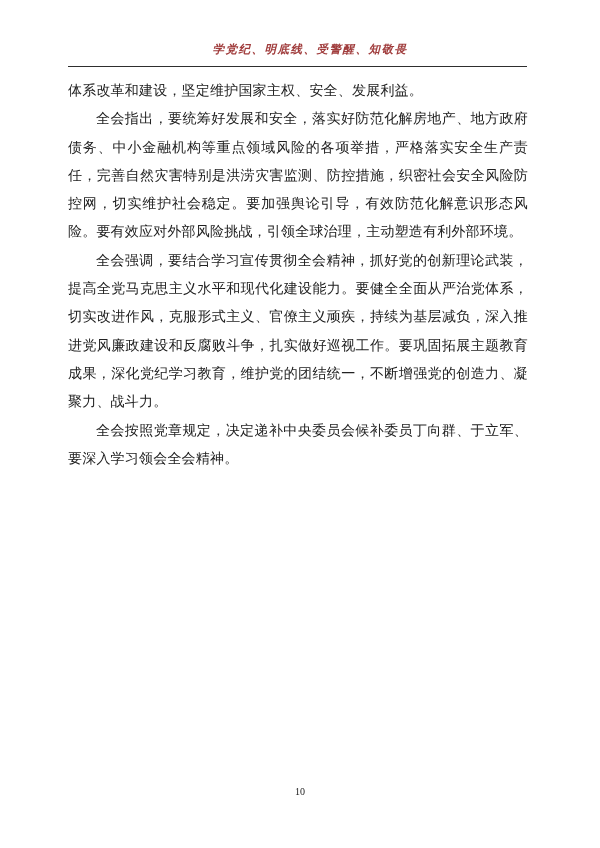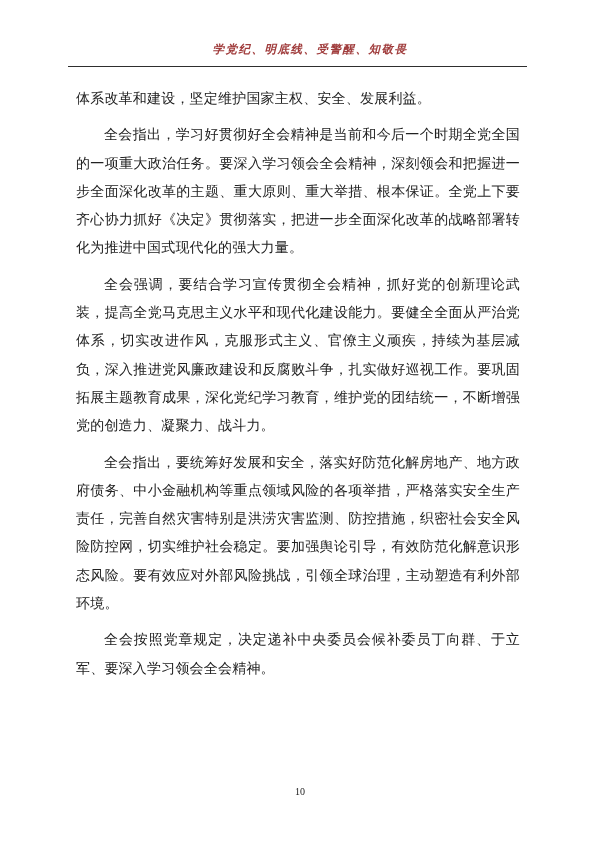--- a/index.html
+++ b/index.html
@@ -43,21 +43,21 @@
     left: 68px;
     width: 460px;
     font-size: 14px;
     line-height: 28.3px;
     color: var(--body-text, #212121);
     text-align: justify;
     text-justify: inter-character;
     letter-spacing: 0.2px;
   }
   .para {
-    margin: 8px;
+    margin: 0;
     text-indent: 2em;
   }
   .para.no-indent {
     text-indent: 0;
   }
   .page-number {
     position: absolute;
     top: 785px;
     left: 0;
     width: 600px;
@@ -71,21 +71,20 @@
 <body>
 
 <div class="page">
 
   <div class="running-header">学党纪、明底线、受警醒、知敬畏</div>
 
   <div class="header-rule"></div>
 
   <div class="body-text">
     <p class="para no-indent">体系改革和建设，坚定维护国家主权、安全、发展利益。</p>
-    <p class="para">全会指出，学习好贯彻好全会精神是当前和今后一个时期全党全国的一项重大政治任务。要深入学习领会全会精神，深刻领会和把握进一步全面深化改革的主题、重大原则、重大举措、根本保证。全党上下要齐心协力抓好《决定》贯彻落实，把进一步全面深化改革的战略部署转化为推进中国式现代化的强大力量。</p>
+    <p class="para">全会指出，要统筹好发展和安全，落实好防范化解房地产、地方政府债务、中小金融机构等重点领域风险的各项举措，严格落实安全生产责任，完善自然灾害特别是洪涝灾害监测、防控措施，织密社会安全风险防控网，切实维护社会稳定。要加强舆论引导，有效防范化解意识形态风险。要有效应对外部风险挑战，引领全球治理，主动塑造有利外部环境。</p>
     <p class="para">全会强调，要结合学习宣传贯彻全会精神，抓好党的创新理论武装，提高全党马克思主义水平和现代化建设能力。要健全全面从严治党体系，切实改进作风，克服形式主义、官僚主义顽疾，持续为基层减负，深入推进党风廉政建设和反腐败斗争，扎实做好巡视工作。要巩固拓展主题教育成果，深化党纪学习教育，维护党的团结统一，不断增强党的创造力、凝聚力、战斗力。</p>
-    <p class="para">全会指出，要统筹好发展和安全，落实好防范化解房地产、地方政府债务、中小金融机构等重点领域风险的各项举措，严格落实安全生产责任，完善自然灾害特别是洪涝灾害监测、防控措施，织密社会安全风险防控网，切实维护社会稳定。要加强舆论引导，有效防范化解意识形态风险。要有效应对外部风险挑战，引领全球治理，主动塑造有利外部环境。</p>
     <p class="para">全会按照党章规定，决定递补中央委员会候补委员丁向群、于立军、要深入学习领会全会精神。</p>
   </div>
 
   <div class="page-number">10</div>
 
 </div>
 
 </body></html>

